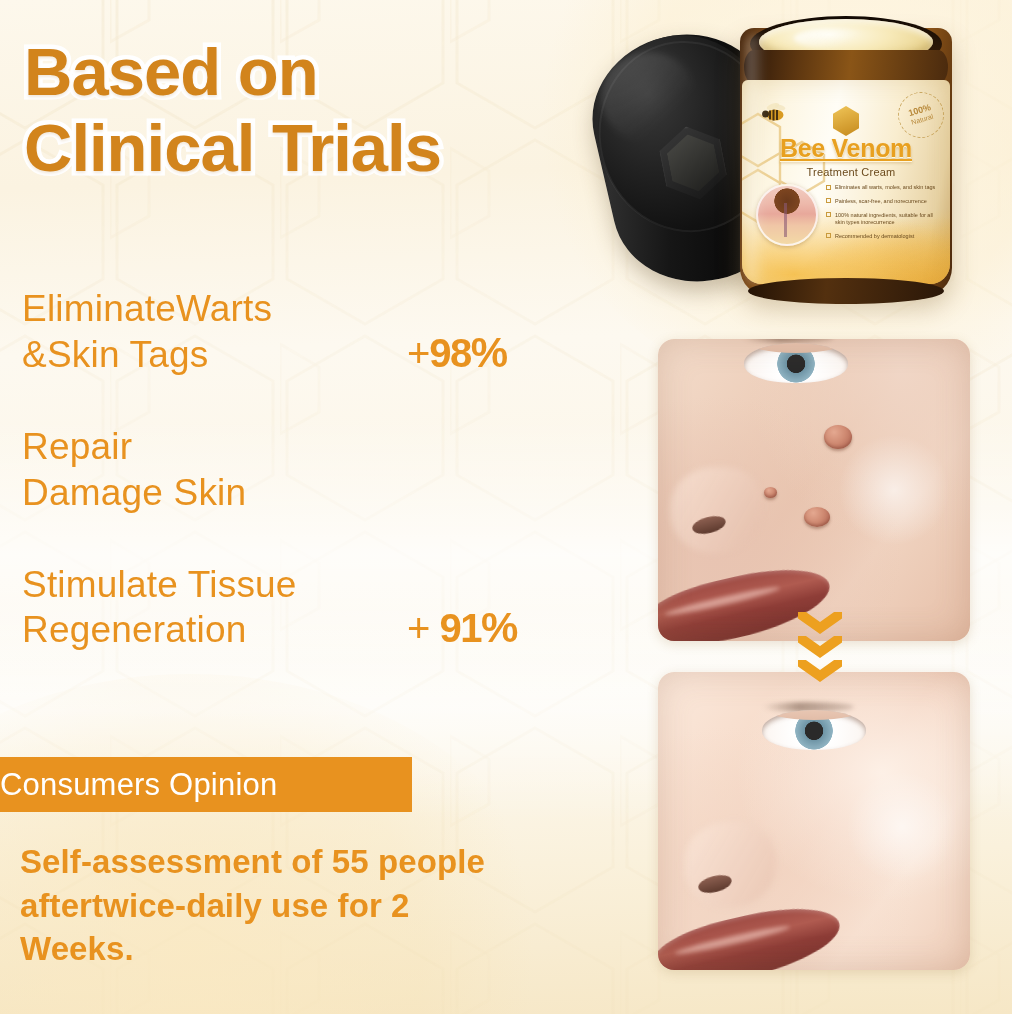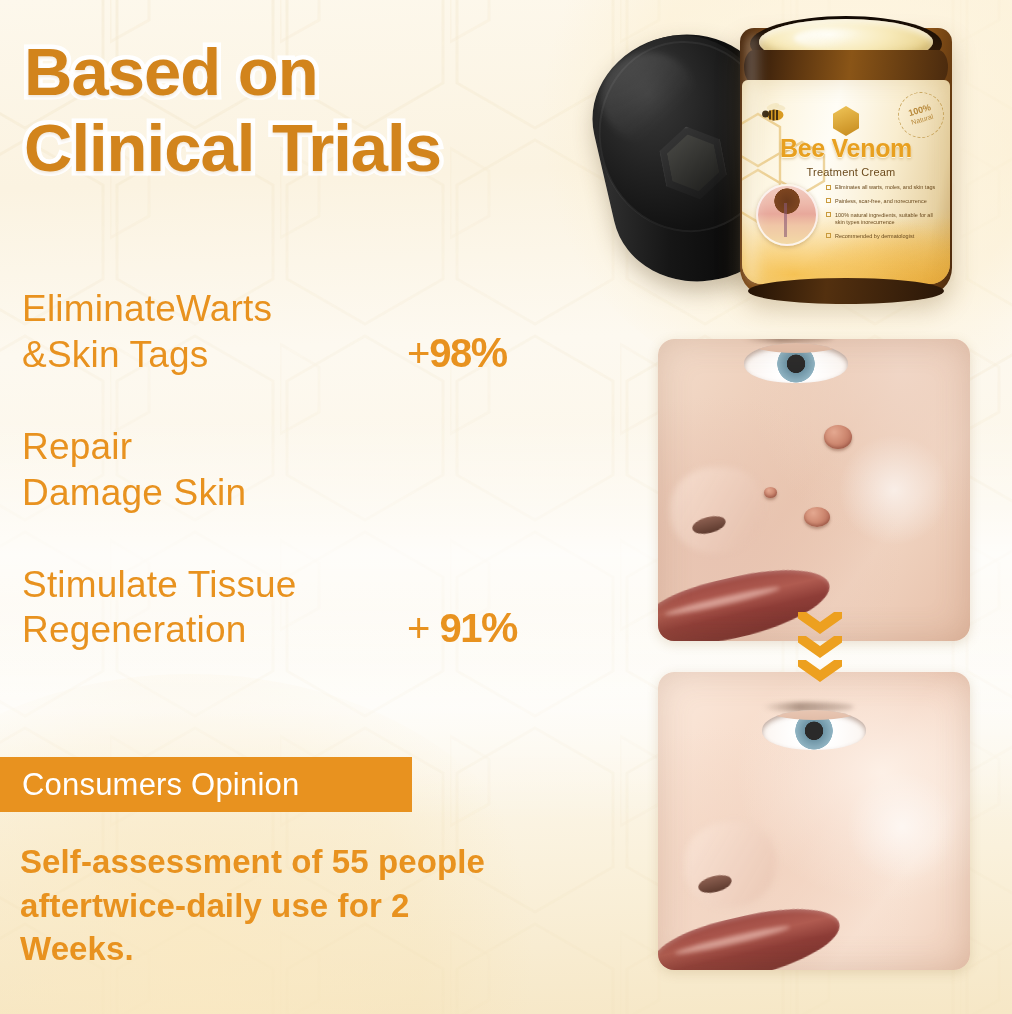--- a/index.html
+++ b/index.html
@@ -106,21 +106,20 @@
   #opinion-banner {
     position:absolute; left:0px; top:757px;
     width:412px; height:55px;
     background:#e8921f;
     display:flex; align-items:center;
   }
   #opinion-banner .banner-text {
     color:#ffffff;
     font-size:31px;
     letter-spacing:.2px;
-    padding-left:22px;
   }
   #opinion-body {
     position:absolute; left:20px; top:840px;
     width:570px;
     color:#e8921f;
     font-size:33px;
     line-height:1.32;
     letter-spacing:.1px;
     white-space:pre-line;
     font-weight:bold;
@@ -219,20 +218,21 @@
       radial-gradient(ellipse at 92% 70%, rgba(248,196,70,.55) 0%, rgba(248,196,70,0) 50%);
   }
   .label-hexes { position:absolute; left:-6px; top:28px; width:90px; height:120px; opacity:.55; }
   .label-title {
     position:absolute; left:0; right:0; top:54px;
     text-align:center;
     font-size:25px; font-weight:bold;
     color:#e8a020;
     text-shadow:0 1px 0 #fff8e0, 0 2px 3px rgba(170,120,30,.4);
     letter-spacing:-.3px;
+    text-decoration:underline;
   }
   .label-sub {
     position:absolute; left:10px; right:0; top:86px;
     text-align:center;
     font-size:11px;
     color:#6b4a1c;
     letter-spacing:.2px;
   }
   .label-crest {
     position:absolute; left:50%; top:26px; width:26px; height:30px;

